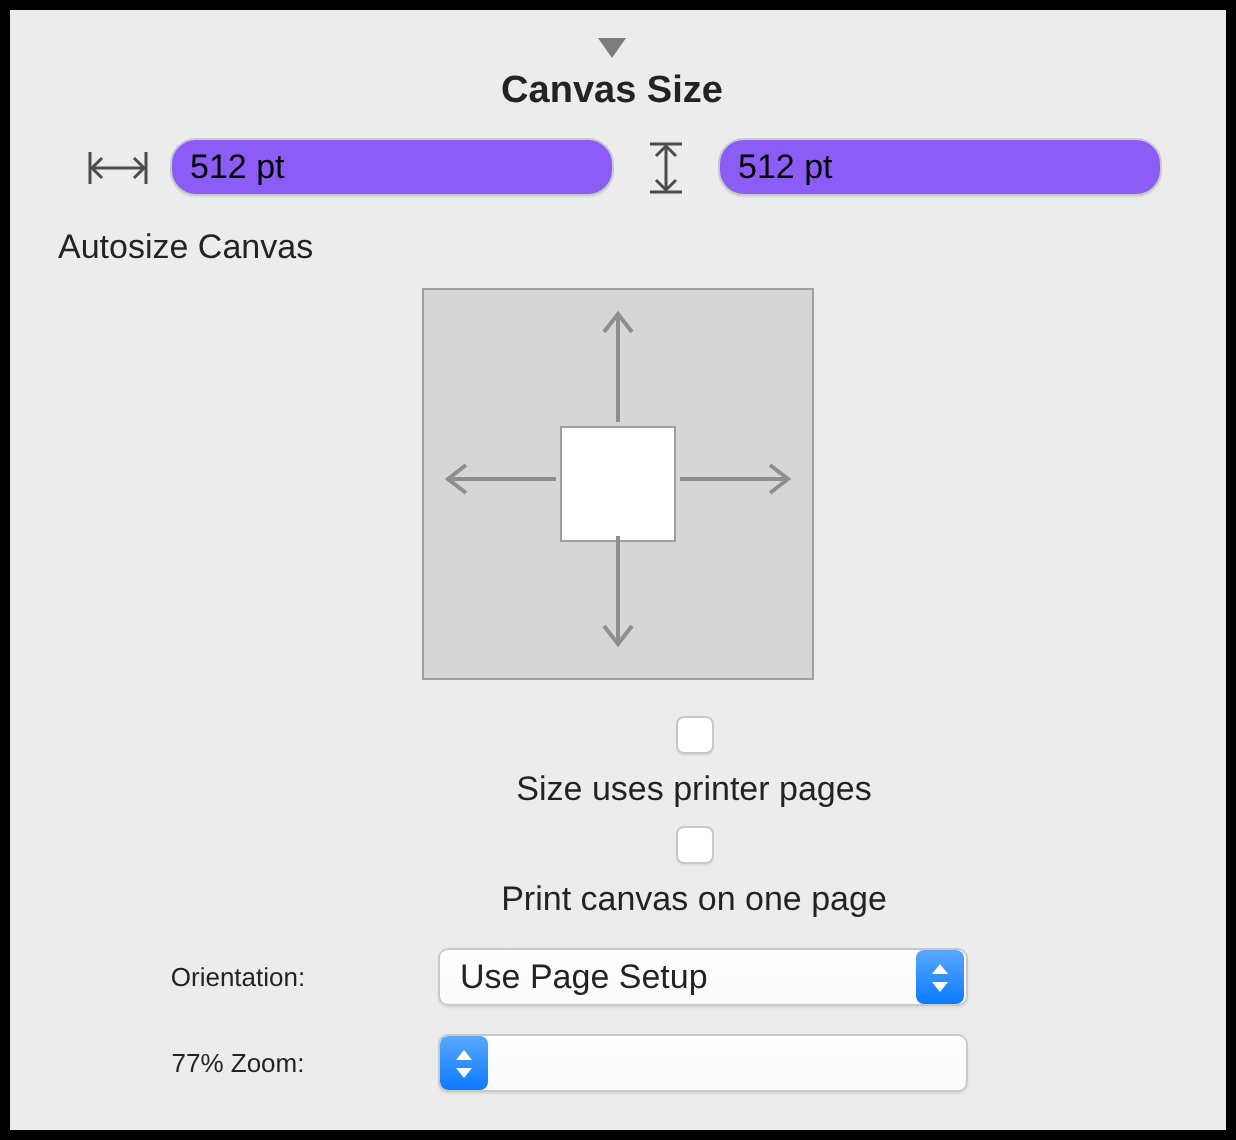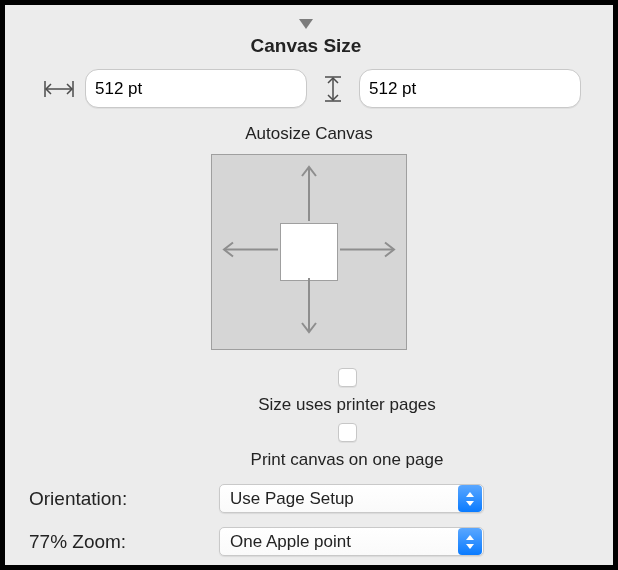--- a/index.html
+++ b/index.html
@@ -42,37 +42,36 @@
       align-items: center;
       gap: 10px;
       margin: 12px 0 16px 14px;
     }
     .dim-icon {
       width: 32px; height: 26px;
       display: flex; align-items: center; justify-content: center;
     }
     .stepper {
       display: flex;
-      background: #ffffff;
+      background: #8b5cf6;
       border: 1px solid #c9c9c9;
       border-radius: 13px;
-      height: 39px;
+      height: 29px;
       width: 222px;
       box-shadow: 0 1px 0 rgba(0,0,0,0.05);
       overflow: hidden;
     }
     .stepper-input {
       flex: 1;
       border: none; outline: none;
       padding: 0 9px;
       font-size: 17px;
       background: transparent;
     }
     .autosize-label {
-      text-align: center;
       font-size: 17px;
       margin-bottom: 10px;
     }
     .autosize-box {
       width: 196px; height: 196px;
       background: #d6d6d6;
       border: 1px solid #9f9f9f;
       margin: 0 auto 18px auto;
       position: relative;
       display: flex; align-items: center; justify-content: center;
@@ -109,23 +108,23 @@
       border-radius: 4px;
       box-shadow: 0 1px 0 rgba(0,0,0,0.06);
     }
     .form-row {
       display: flex;
       align-items: center;
       margin-bottom: 14px;
     }
     .form-label {
       width: 190px;
-      text-align: left;
+      text-align: center;
       padding-right: 10px;
-      font-size: 19px;
+      font-size: 13px;
     }
     .popup {
       display: flex;
       align-items: center;
       background: linear-gradient(#fff, #fafafa);
       border: 1px solid #c9c9c9;
       border-radius: 5px;
       height: 29px;
       width: 265px;
       box-shadow: 0 1px 1px rgba(0,0,0,0.08);
@@ -240,21 +239,20 @@
       <div class="popup-arrows">
         <div class="pa-up"></div>
           <div class="pa-down"></div>
       </div>
     </div>
   </div>
 
   <div class="form-row">
     <div class="form-label">77% Zoom:</div>
     <div class="popup">
-      <div class="popup-text">One Apple point</div>
       <div class="popup-arrows">
         <div class="pa-up"></div>
           <div class="pa-down"></div>
       </div>
     </div>
   </div>
 
 </div>
 
 </body></html>

